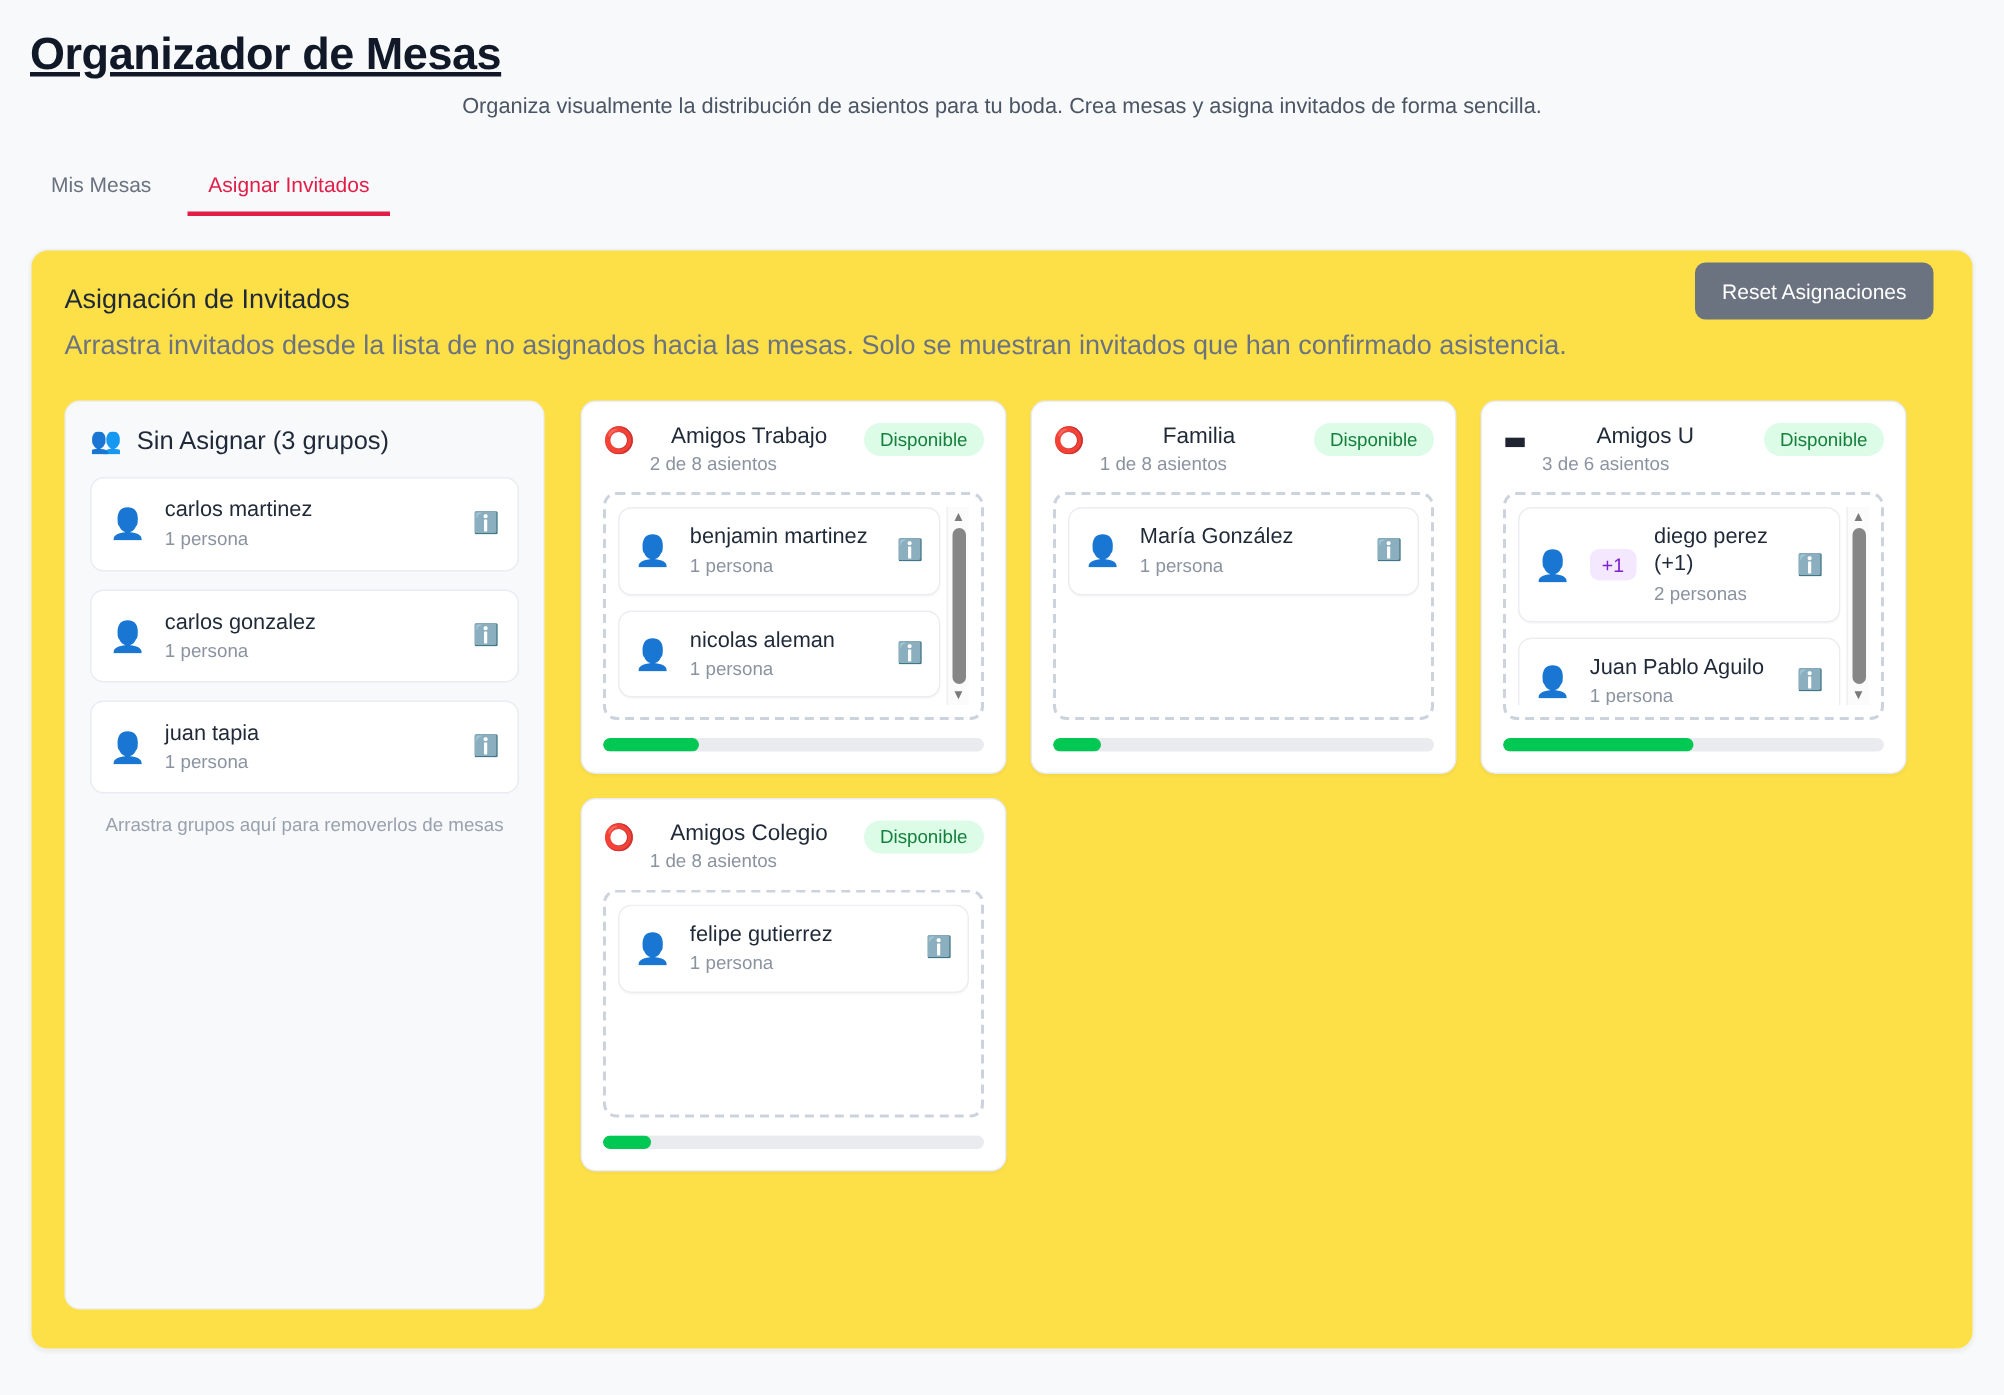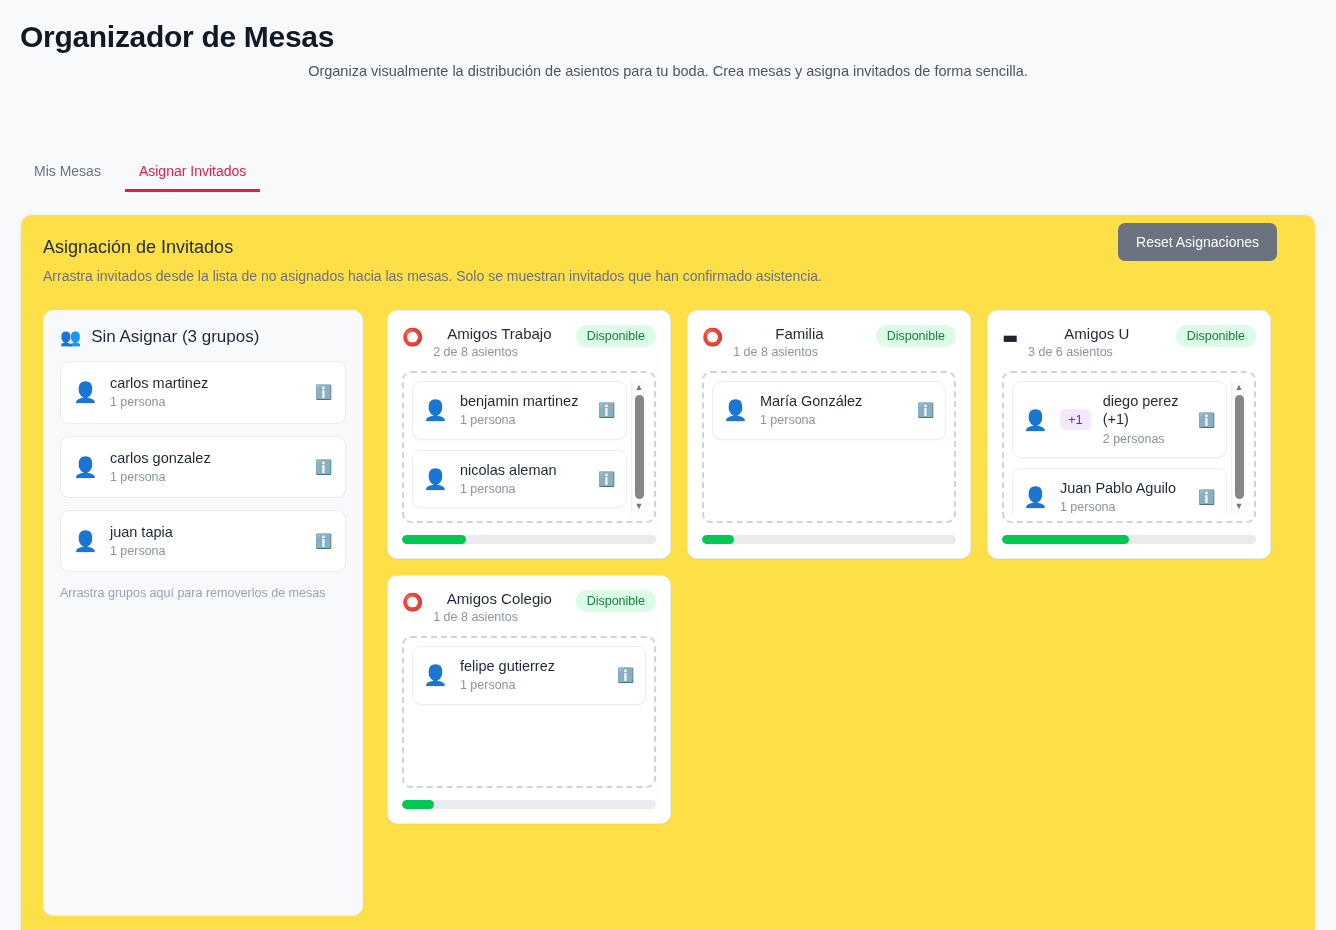--- a/index.html
+++ b/index.html
@@ -11,53 +11,53 @@
     font-family: "Liberation Sans", sans-serif;
     color: #1f2430;
     overflow: hidden;
   }
   .page { width: 1336px; height: 930px; position: relative; }
 
   
   .page-header { padding: 20px 20px 0 20px; }
   .page-title {
     font-size: 30px; font-weight: bold; letter-spacing: -0.3px;
-    color: #111827; margin: 0 0 8px 0; line-height: 1.1;
+    color: #111827; margin: 0 0 8px 0; line-height: 1.1; text-decoration: underline;
   }
   .page-subtitle {
     font-size: 14.5px; color: #4b5563; margin: 0; line-height: 1.4; text-align: center;
   }
 
   
   .tabs {
     display: flex; align-items: flex-end; gap: 10px;
     padding: 26px 20px 0 20px;
   }
   .tab {
     font-size: 14px; color: #6b7280; padding: 8px 14px 10px 14px;
-    border-bottom: 3px solid transparent; cursor: pointer; white-space: nowrap; margin-top: 48px;
+    border-bottom: 3px solid transparent; cursor: pointer; white-space: nowrap;
   }
   .tab.active { color: #e11d48; border-bottom-color: #e11d48; text-align: right; }
 
   
   .main-card {
     margin: 22px 20px 0 20px;
     background: #fde047;
     border: 1px solid #eef0f4;
     border-radius: 12px;
     box-shadow: 0 1px 3px rgba(16,24,40,0.06);
     padding: 22px;
     height: 734px;
     position: relative;
   }
   .card-head { position: relative; }
   .card-title { font-size: 18px; color: #1f2937; margin: 0 0 10px 0; font-weight: normal; }
-  .card-desc { font-size: 14px; color: #6b7280; margin: 0; }
+  .card-desc { font-size: 18px; color: #6b7280; margin: 0; }
   .reset-btn {
-    position: absolute; top: -14px; right: 16px;
+    position: absolute; top: -14px; right: 4px;
     background: #6b7280; color: #fff; border: none;
     border-radius: 7px; padding: 11px 18px;
     font-size: 14px; font-family: inherit; cursor: pointer;
   }
 
   
   .body-grid {
     display: flex; gap: 24px; margin-top: 26px;
     align-items: flex-start;
   }
@@ -89,21 +89,21 @@
   .plus-badge {
     background: #f3e8ff; color: #7e22ce;
     font-size: 13px; border-radius: 6px;
     padding: 3px 8px; flex: 0 0 auto; font-weight: normal;
   }
   .guest-text { flex: 1 1 auto; min-width: 0; }
   .guest-name { font-size: 14.5px; color: #1f2937; line-height: 1.25; }
   .guest-count { font-size: 12.5px; color: #8b93a1; line-height: 1.3; margin-top: 2px; }
   .info-ico { font-size: 14px; flex: 0 0 auto; font-family: "DejaVu Sans", sans-serif; cursor: pointer; }
   .drop-hint {
-    text-align: left; font-size: 12.5px; color: #9aa1ae; margin-top: 14px;
+    text-align: center; font-size: 12.5px; color: #9aa1ae; margin-top: 14px;
   }
 
   
   .tables-area {
     flex: 1 1 auto;
     display: flex; flex-wrap: wrap; gap: 16px;
     align-content: flex-start;
   }
   .table-card {
     width: 284px; flex: 0 0 284px;

